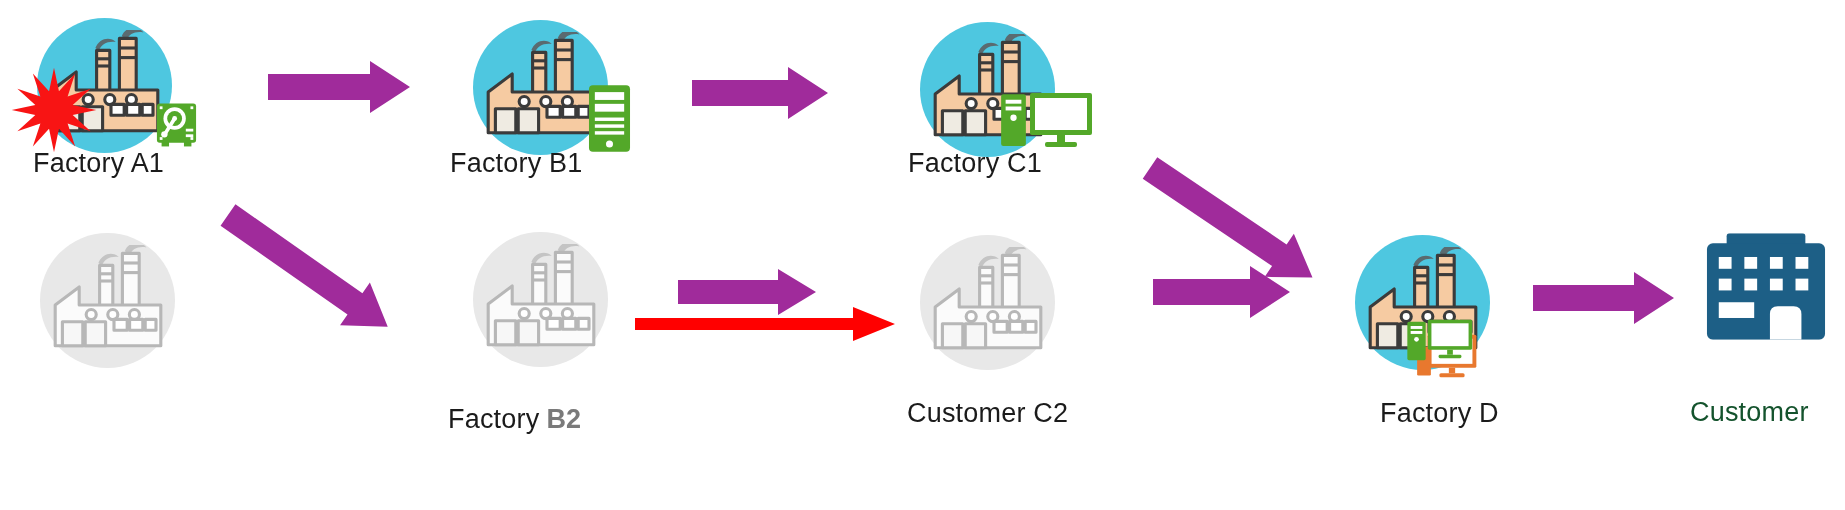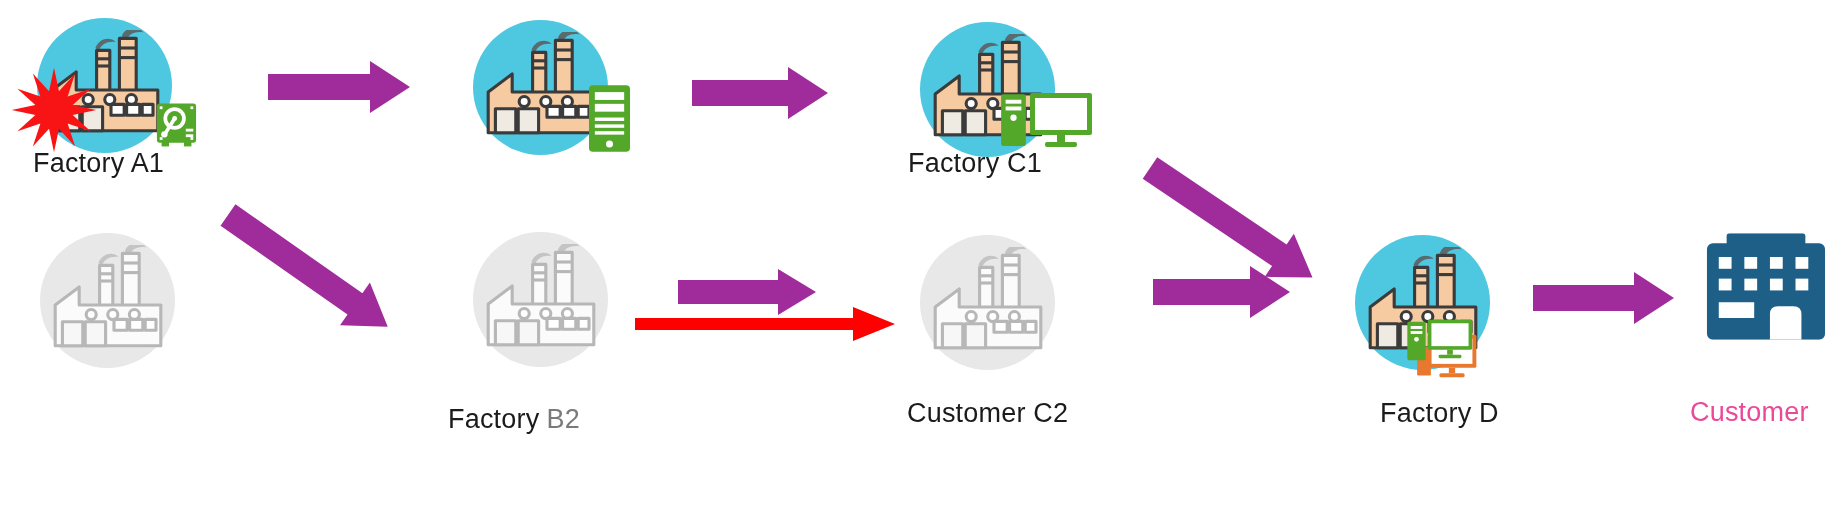--- a/index.html
+++ b/index.html
@@ -11,22 +11,22 @@
   .abs{position:absolute;}
   .node-circle{position:absolute;width:135px;height:135px;border-radius:50%;}
   .circle-active{background:#4EC7E0;}
   .circle-inactive{background:#E8E8E8;}
   .factory-art{position:absolute;left:8px;top:12px;width:120px;height:108px;overflow:visible;}
   .factory-colored{--body:#F6CBA2;--line:#3B3B3B;--win:#FFFFFF;--door:#EFEBE2;--smoke:#5A6B70;}
   .factory-gray{--body:#FBFBFB;--line:#B7B7B7;--win:#FFFFFF;--door:#F7F7F7;--smoke:#C4C4C4;}
   .label{
     position:absolute;font-size:27px;color:#1b1b1b;white-space:nowrap;letter-spacing:0.2px;
   }
-  .label-light{color:#7a7a7a;font-weight:400;margin-left:7px;}
-  .label-customer{color:#ec4899;}
+  .label-light{color:#7a7a7a;font-weight:700;margin-left:7px;}
+  .label-customer{color:#14532d;}
   svg.arrow{position:absolute;overflow:visible;}
   .rot35{transform:rotate(35deg);transform-origin:0 30px;}
   .rot34{transform:rotate(34deg);transform-origin:0 30px;}
 </style>
 </head>
 <body>
 
 <div class="canvas">
 
   <svg width="0" height="0" style="position:absolute" aria-hidden="true">
@@ -156,20 +156,21 @@
   <div class="label" style="left:33px;top:148px">Factory A1</div>
 
   <div class="node-circle circle-active" style="left:473px;top:20px">
     <svg class="factory-art factory-colored">
         <use href="#sym-factory"></use>
       </svg>
   </div>
   <svg class="abs" style="left:588px;top:84px;color:#53A829" width="43" height="69" viewBox="0 0 44 70">
       <use href="#sym-server"></use>
     </svg>
+  <div class="label" style="left:450px;top:148px">Factory B1</div>
 
   <div class="node-circle circle-active" style="left:920px;top:22px">
     <svg class="factory-art factory-colored">
         <use href="#sym-factory"></use>
       </svg>
   </div>
   <svg class="abs" style="left:1000px;top:93px;color:#53A829" width="27" height="54" viewBox="0 0 24 48">
       <use href="#sym-tower"></use>
     </svg>
   <svg class="abs" style="left:1029px;top:92px;color:#53A829" width="64" height="56" viewBox="0 0 64 56">

